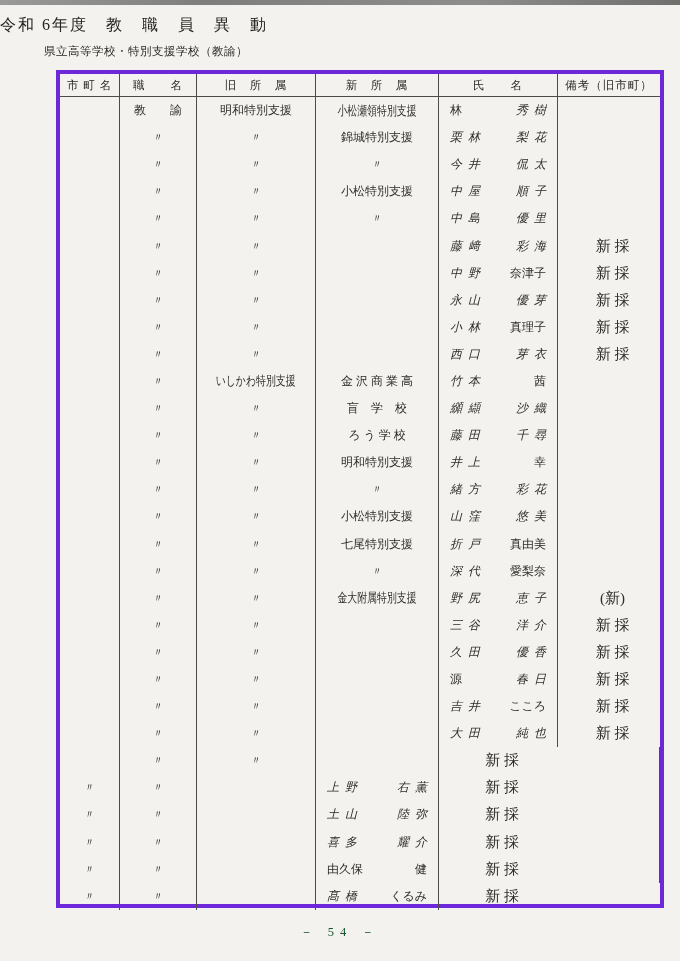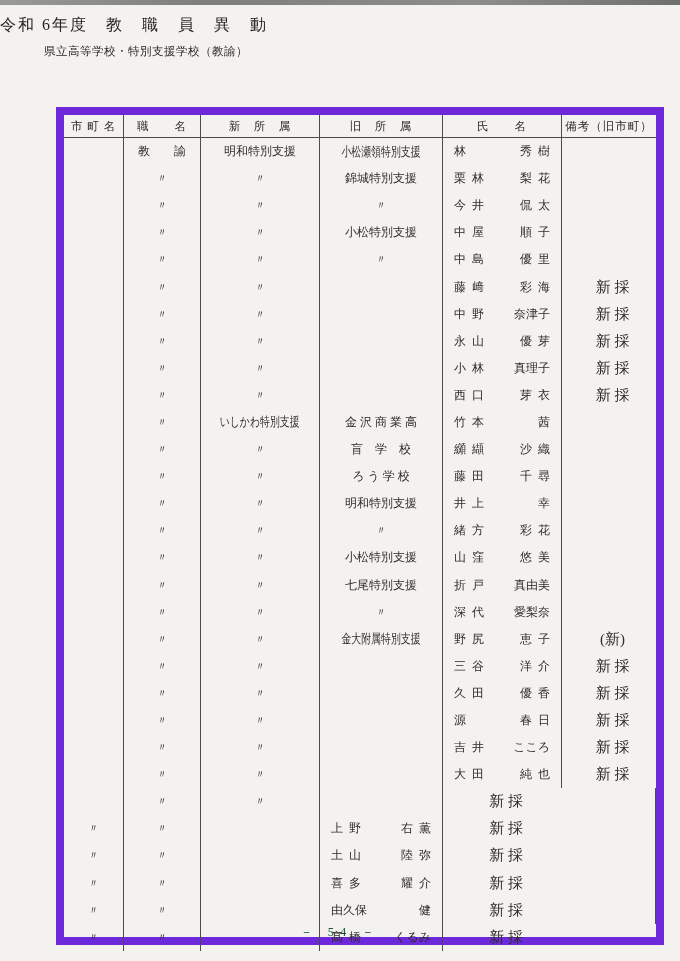--- a/index.html
+++ b/index.html
@@ -17,62 +17,61 @@
     position:absolute;top:15px;left:0;width:680px;
     font-size:16px;letter-spacing:2px;color:#262522;
     white-space:pre;
   }
   .doc-subtitle{
     position:absolute;top:44px;left:44px;
     font-size:11.5px;color:#2a2927;letter-spacing:0.5px;
   }
   .main-table{
     position:absolute;top:70px;left:56px;width:608px;height:838px;
-    border:8px solid #6d28d9;box-sizing:border-box;
+    border:4px solid #6d28d9;box-sizing:border-box;
     display:grid;
     grid-template-columns:60px 77px 119px 123px 119px 1fr;
     grid-template-rows:23px repeat(30,27.1px);
     background:transparent;
-    margin-top:37px;
   }
   .cell{
     border-right:1px solid #4c4b49;
     display:flex;align-items:center;justify-content:center;
     font-size:12px;overflow:visible;white-space:nowrap;
   }
   .cell.last{border-right:none;}
   .hcell{
     border-bottom:1px solid #4c4b49;
     font-size:11.5px;letter-spacing:1px;color:#2b2a28;
   }
   .name-cell{justify-content:space-between;padding:0 11px;box-sizing:border-box;}
   .remark-cell{justify-content:center;padding-left:7px;box-sizing:border-box;font-size:15px;}
   .aff{display:inline-block;}
   .aff.compressed{transform:scaleX(0.76);transform-origin:50% 50%;font-size:13px;}
   .name-part{display:inline-block;}
-  .name-part.sp2{letter-spacing:0.5em;margin-right:-0.5em;}
+  .name-part.sp2{letter-spacing:0.5em;margin-right:-0.5em;font-style:italic;}
   .ditto{font-size:11px;}
   .page-footer{
     position:absolute;top:924px;left:0;width:680px;text-align:center;
     font-size:12.5px;letter-spacing:6px;color:#14532d;
   }
 </style>
 </head>
 <body>
 
 <div class="scan-top-edge"></div>
 
 <div class="doc-title">令和 6年度　教　職　員　異　動</div>
 <div class="doc-subtitle">県立高等学校・特別支援学校（教諭）</div>
 
 <div class="main-table" id="table-grid">
   <div class="cell hcell">市 町 名</div>
   <div class="cell hcell">職　　名</div>
+  <div class="cell hcell">旧　所　属</div>
   <div class="cell hcell">新　所　属</div>
-  <div class="cell hcell">旧　所　属</div>
   <div class="cell hcell">氏　　名</div>
   <div class="cell hcell last">備考（旧市町）</div>
 
   <div class="cell">
       <span></span>
     </div>
   <div class="cell">
       <span class="pos">教　　諭</span>
     </div>
   <div class="cell">

